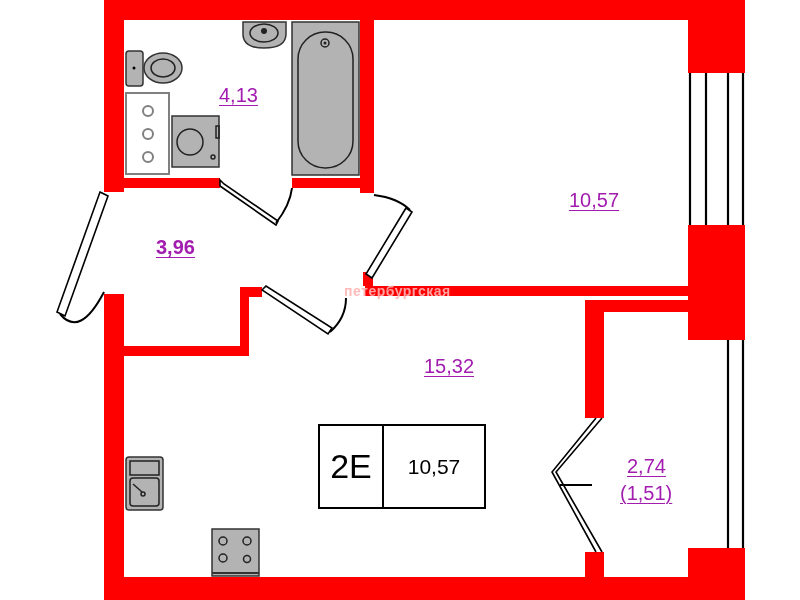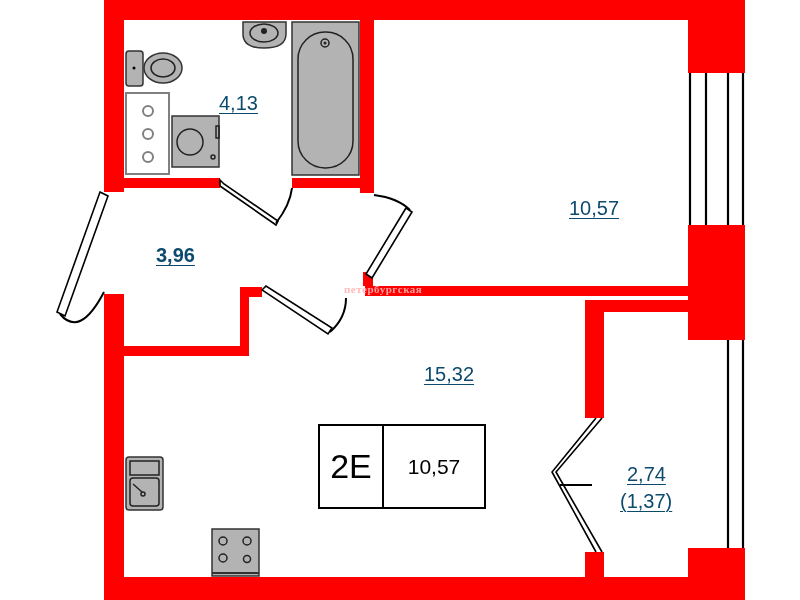--- a/index.html
+++ b/index.html
@@ -4,22 +4,22 @@
 <style>
   html, body { margin: 0; padding: 0; background: #ffffff; }
   body { width: 800px; height: 600px; overflow: hidden; position: relative; font-family: "Liberation Sans", sans-serif; }
   svg { position: absolute; left: 0; top: 0; }
   .wall { fill: #ff0000; }
   .fix { fill: #b3b3b3; stroke: #333333; stroke-width: 1.5; }
   .fixline { fill: none; stroke: #222222; stroke-width: 1.5; }
   .door { fill: #ffffff; stroke: #000000; stroke-width: 1.6; }
   .arc { fill: none; stroke: #000000; stroke-width: 2; }
   .winline { stroke: #000000; stroke-width: 2.2; }
-  .area-label { position: absolute; font-size: 20px; color: #0c4a6e; text-decoration: underline; text-decoration-thickness: 1px; text-underline-offset: 3px; line-height: 22px; white-space: nowrap; font-family: "Liberation Sans", sans-serif; margin-top: 8px; }
-  .watermark { position: absolute; left: 344px; top: 283px; font-size: 11px; font-weight: bold; color: #ffb3b3; letter-spacing: 0.5px; font-family: Liberation Serif, serif; opacity: 0.9; }
+  .area-label { position: absolute; font-size: 20px; color: #a21caf; text-decoration: underline; text-decoration-thickness: 1px; text-underline-offset: 3px; line-height: 22px; white-space: nowrap; font-family: "Liberation Sans", sans-serif; }
+  .watermark { position: absolute; left: 344px; top: 283px; font-size: 14px; font-weight: bold; color: #ffb3b3; letter-spacing: 0.5px; font-family: Liberation Sans, sans-serif; opacity: 0.9; }
   .legend { position: absolute; left: 318px; top: 424px; width: 168px; height: 85px; border: 2px solid #000; box-sizing: border-box; display: flex; background: #fff; }
   .legend-type { width: 62px; border-right: 2px solid #000; display: flex; align-items: center; justify-content: center; font-size: 34px; color: #000; }
   .legend-vals { flex: 1; display: flex; flex-direction: column; }
   .legend-vals div { flex: 1; display: flex; align-items: center; justify-content: center; font-size: 21px; color: #000; border-bottom: 2px solid #000; }
   .legend-vals div:last-child { border-bottom: none; }
 </style>
 </head>
 <body>
 
 <svg width="800" height="600" viewBox="0 0 800 600">
@@ -138,20 +138,20 @@
   </g>
 </svg>
 
 <div class="watermark">петербургская</div>
 
 <div class="area-label" style="left:219px; top:84px;">4,13</div>
 <div class="area-label" style="left:156px; top:236px;font-weight:bold;">3,96</div>
 <div class="area-label" style="left:569px; top:189px;">10,57</div>
 <div class="area-label" style="left:424px; top:355px;">15,32</div>
 <div class="area-label" style="left:627px; top:455px;">2,74</div>
-<div class="area-label" style="left:620px; top:482px;">(1,37)</div>
+<div class="area-label" style="left:620px; top:482px;">(1,51)</div>
 
 <div class="legend">
   <div class="legend-type">2E</div>
   <div class="legend-vals">
     <div>10,57</div>
   </div>
 </div>
 
 </body></html>

